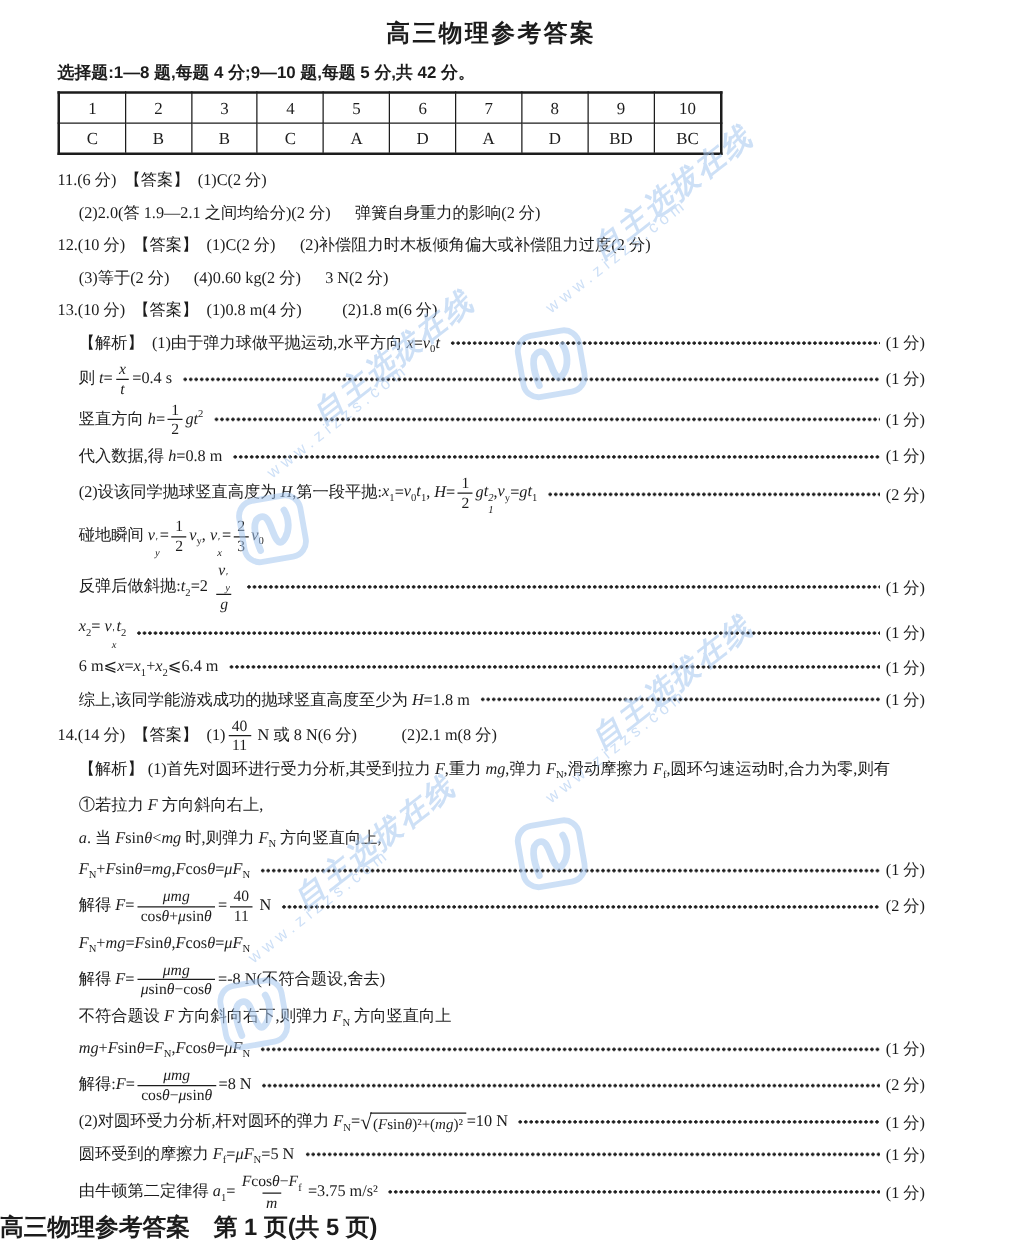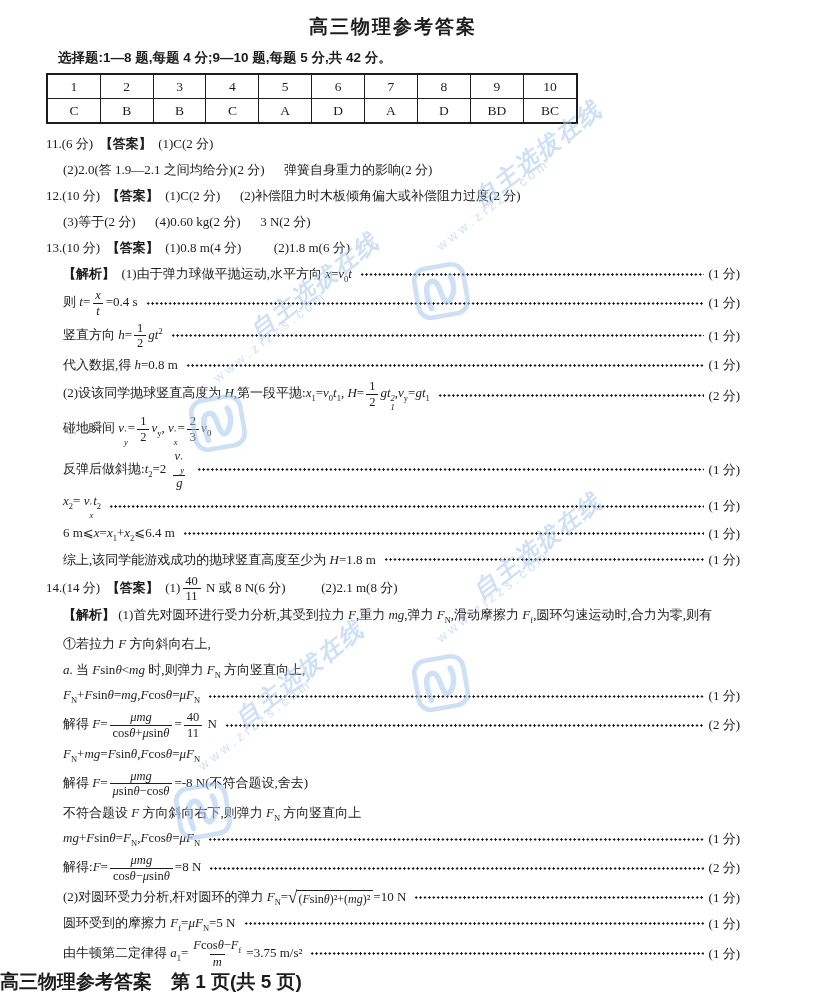--- a/index.html
+++ b/index.html
@@ -8,35 +8,35 @@
     background:#ffffff;color:#1c1c1c;
     font-family:"Liberation Serif","DejaVu Serif",serif;
     font-size:13px;
   }
   .page{position:absolute;inset:0;padding:8px 76px 0 46px;}
   .title{
     text-align:center;font-weight:bold;font-size:19px;margin:6px 0 9px;
     font-family:"Liberation Sans","DejaVu Sans",sans-serif;letter-spacing:2px;
   }
   .intro{
-    font-weight:bold;font-size:13.5px;margin:0 12px 6px;
+    font-weight:bold;font-size:13.5px;margin:0 0 6px;
     font-family:"Liberation Sans","DejaVu Sans",sans-serif;
   }
   table.ans{border-collapse:collapse;width:532px;margin:2px 0 8px;border:2px solid #1c1c1c;}
   table.ans td{
     border:1px solid #1c1c1c;text-align:center;height:23px;padding:0;
     font-family:"Liberation Serif","DejaVu Serif",serif;font-size:13.5px;width:53px;
   }
   .qs{position:relative;}
   .line{display:flex;align-items:center;margin:2px 0;min-height:24px;}
   .line.ind{margin-left:17px;text-align:center;}
   .line.wrap{display:block;text-align:justify;}
   .content{display:inline-block;white-space:pre;}
   .wrap .content{white-space:normal;}
-  .b{font-weight:bold;font-family:"Liberation Sans","DejaVu Sans",sans-serif;}
+  .b{font-weight:normal;font-family:"Liberation Sans","DejaVu Sans",sans-serif;}
   .mi{font-style:italic;font-family:"Liberation Serif","DejaVu Serif",serif;}
   .mt{font-family:"Liberation Serif","DejaVu Serif",serif;}
   sup,.ss{font-size:8.5px;font-family:"Liberation Serif","DejaVu Serif",serif;}
   .stk{
     display:inline-flex;flex-direction:column;align-items:flex-start;
     font-size:8.5px;line-height:1.05;vertical-align:-4px;
     font-family:"Liberation Serif","DejaVu Serif",serif;font-style:italic;
   }
   .frac{
     display:inline-flex;flex-direction:column;align-items:center;vertical-align:middle;

